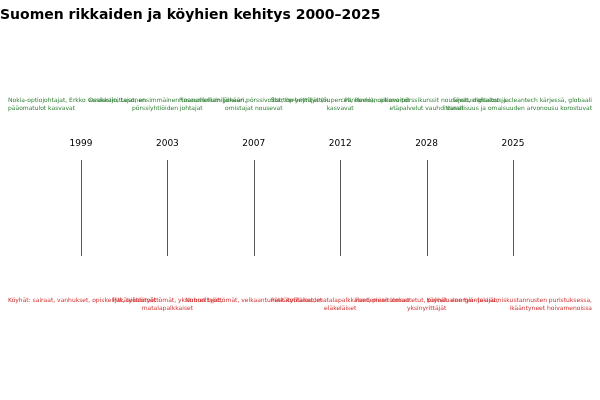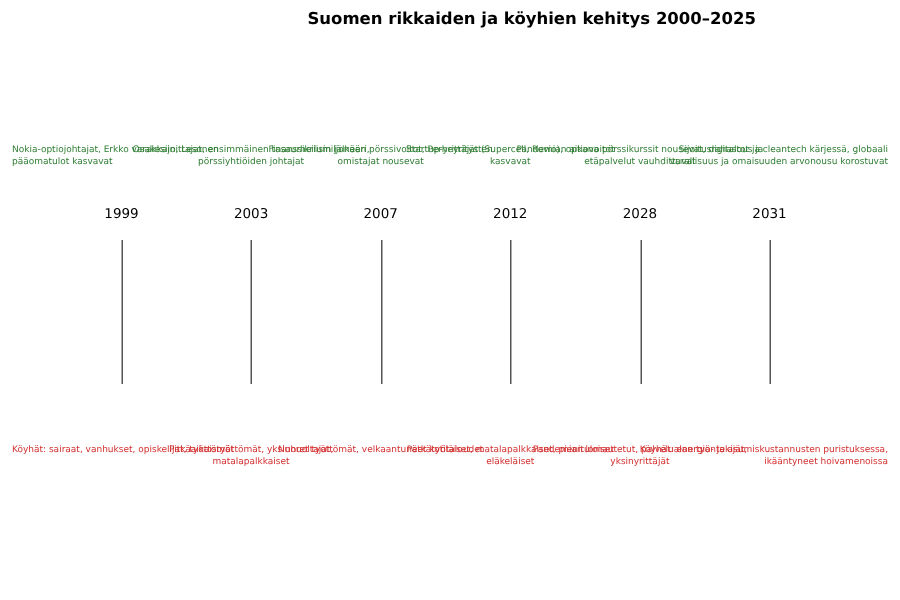--- a/index.html
+++ b/index.html
@@ -16,22 +16,22 @@
   #stage {
     position: relative;
     width: 600px;
     height: 400px;
   }
   .chart-title {
     position: absolute;
     top: 6px;
     left: 0;
     width: 504px;
-    text-align: right;
-    font-size: 11px;
+    text-align: left;
+    font-size: 14px;
     font-weight: bold;
     color: #000000;
     font-family: "DejaVu Sans", sans-serif;
   }
   .timeline-axis {
     position: absolute;
     left: 0;
     top: 0;
     width: 600px;
     height: 400px;
@@ -109,21 +109,21 @@
       <div class="tick-group" style="left: 340.2px;">
         <div class="tick-line"></div>
         <div class="tick-label">2012</div>
       </div>
       <div class="tick-group" style="left: 426.6px;">
         <div class="tick-line"></div>
         <div class="tick-label">2028</div>
       </div>
       <div class="tick-group" style="left: 513px;">
         <div class="tick-line"></div>
-        <div class="tick-label">2031</div>
+        <div class="tick-label">2025</div>
       </div>
     </div>
   <div id="rich-annotations">
       <div class="ann rich left" style="top: 96px; left: 8px;"><span>Nokia-optiojohtajat, Erkko varakkain, Lesonen</span><span class="l2">pääomatulot kasvavat</span></div>
       <div class="ann rich center" style="top: 96px; left: 167.4px;"><span>Osakesijoittajat, ensimmäinen tasaurheilumiljonääri,</span><span class="l2">pörssiyhtiöiden johtajat</span></div>
       <div class="ann rich center" style="top: 96px; left: 253.8px;"><span>Finanssikriisin jälkeen pörssivoitot, Perheyritysten</span><span class="l2">omistajat nousevat</span></div>
       <div class="ann rich center" style="top: 96px; left: 340.2px;"><span>Startup-yrittäjät (Supercell, Rovio), optiovoitot</span><span class="l2">kasvavat</span></div>
       <div class="ann rich center" style="top: 96px; left: 426.6px;"><span>Pandemian aikana pörssikurssit nousevat, digitalous ja</span><span class="l2">etäpalvelut vauhdittuvat</span></div>
       <div class="ann rich right" style="top: 96px; right: 8px;"><span>Sijoitusrahastot ja cleantech kärjessä, globaali</span><span class="l2">varallisuus ja omaisuuden arvonousu korostuvat</span></div>
     </div>

